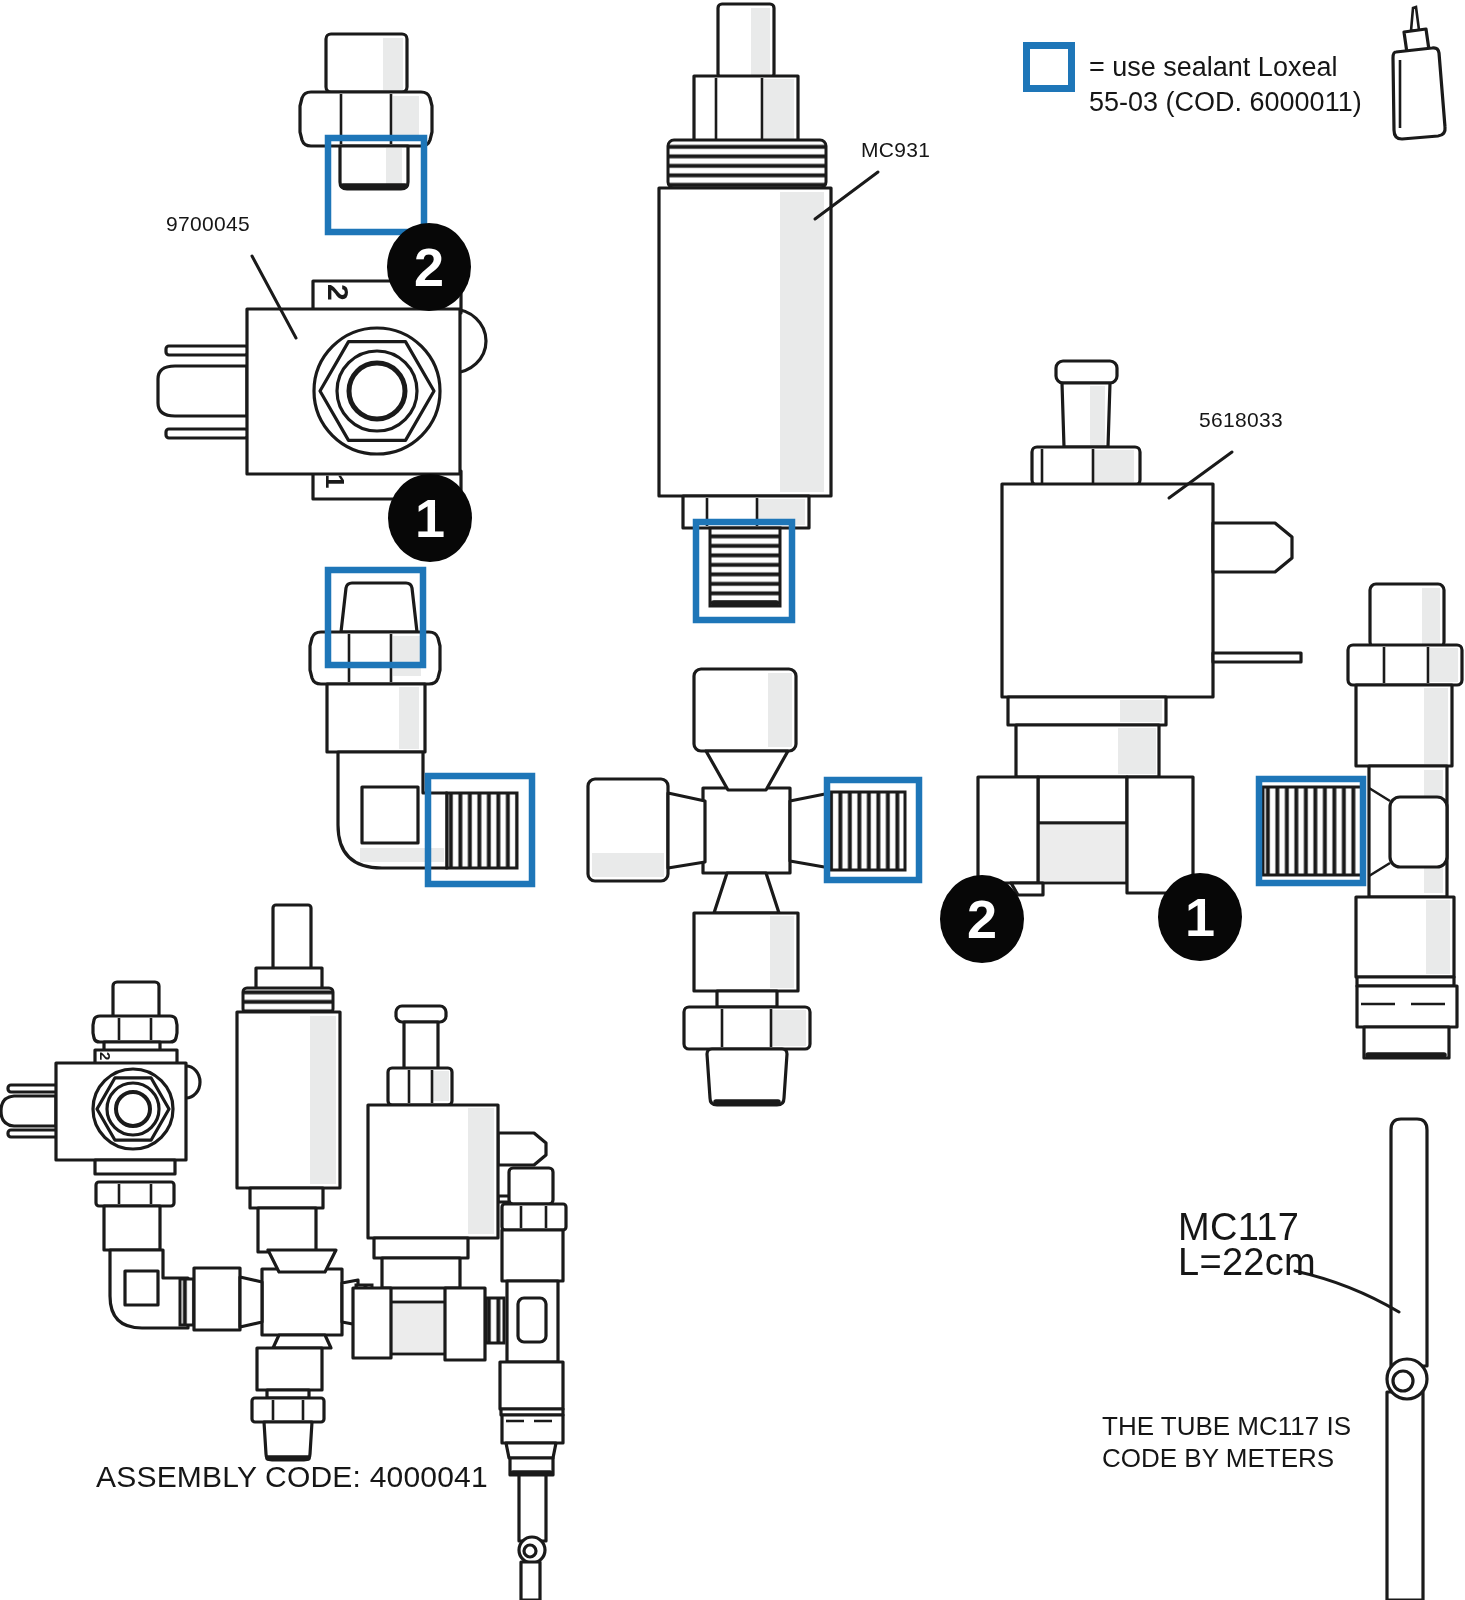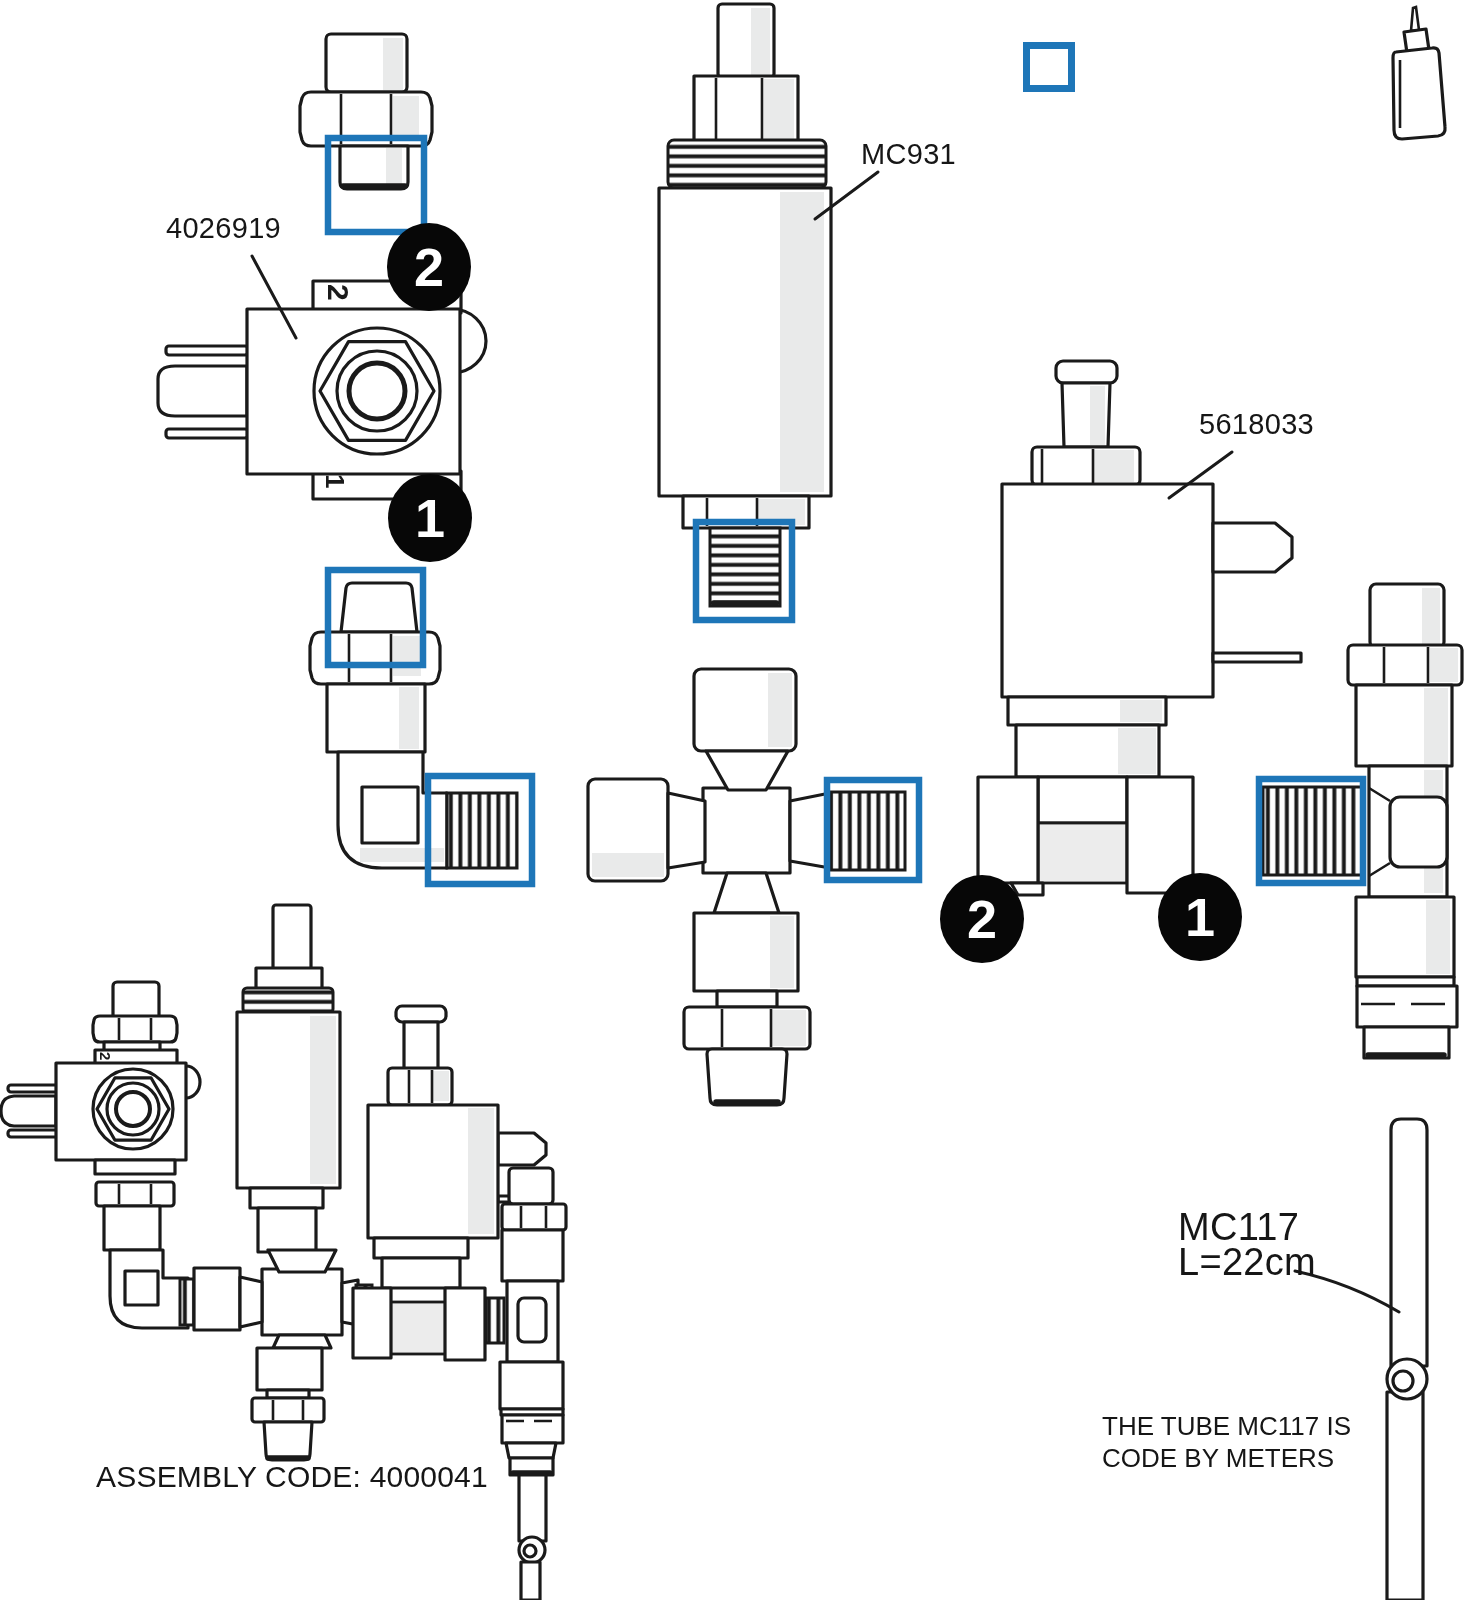--- a/index.html
+++ b/index.html
@@ -11,21 +11,21 @@
   .d{fill:none;stroke:#1a1a1a;stroke-width:2.6;}
   .dk{fill:none;stroke:#1a1a1a;stroke-width:5.5;stroke-linecap:round;}
   .shade{fill:#e9eaea;stroke:none;}
   .rec{fill:#ececec;stroke:#1a1a1a;stroke-width:2.8;}
   .thv{fill:url(#thV);stroke:#1a1a1a;stroke-width:3;}
   .thh{fill:url(#thH);stroke:#1a1a1a;stroke-width:3;}
   .blue{fill:none;stroke:#1e76b8;stroke-width:6.5;}
   .lead{fill:none;stroke:#1a1a1a;stroke-width:3;stroke-linecap:round;}
   .mark{font-family:"Liberation Sans",sans-serif;font-weight:bold;fill:#1a1a1a;}
   
-  .lbl{position:absolute;font-size:29px;letter-spacing:.3px;white-space:nowrap;}
+  .lbl{position:absolute;font-size:21px;letter-spacing:.3px;white-space:nowrap;}
   .lbl .l2{display:block;}
   .legend-swatch{position:absolute;left:1023px;top:42px;width:38px;height:36px;
                  border:7px solid #1e76b8;background:#fff;}
   .legend-text{position:absolute;left:1089px;top:50px;font-size:27px;line-height:35px;}
   .note{position:absolute;left:1102px;top:1410px;width:300px;text-align:left;
         font-size:26px;line-height:32px;}
   .asm{position:absolute;left:96px;top:1460px;font-size:30px;letter-spacing:.2px;}
   .callout{position:absolute;width:84px;height:88px;border-radius:50%;background:#070707;
            color:#fff;font-size:54px;font-weight:bold;display:flex;align-items:center;
            justify-content:center;transform:translate(-50%,-50%);}
@@ -286,22 +286,26 @@
 
   <g>
     <path class="d" d="M1413,8 L1416,7 L1419,30 L1411,31 Z"></path>
     <path class="ln" d="M1404,32 L1426,29 L1429,50 L1407,53 Z"></path>
     <path class="ln" d="M1396,52 Q1393,52 1393,58 L1394,130 Q1394,139 1402,139 L1438,136 Q1446,135 1445,127 L1439,53 Q1438,47 1432,48 Z"></path>
     <line class="d" x1="1400" y1="60" x2="1400" y2="128"></line>
   </g>
 </svg>
 
 <div class="legend-swatch"></div>
-
-<div class="lbl" style="left:166px;top:212px;">4026919</div>
+<div class="legend-text">
+  <span class="l2" style="display:block">= use sealant Loxeal</span>
+  <span class="l2" style="display:block">55-03 (COD. 6000011)</span>
+</div>
+
+<div class="lbl" style="left:166px;top:212px;">9700045</div>
 <div class="lbl" style="left:861px;top:138px;">MC931</div>
 <div class="lbl" style="left:1199px;top:408px;">5618033</div>
 <div class="lbl" style="left:1178px;top:1210px;line-height:35px;font-size:38px;">
   <span class="l2">MC117</span>
   <span class="l2">L=22cm</span>
 </div>
 
 <div class="callout" style="left:429px;top:267px;">2</div>
 <div class="callout" style="left:430px;top:518px;">1</div>
 <div class="callout" style="left:982px;top:919px;">2</div>

